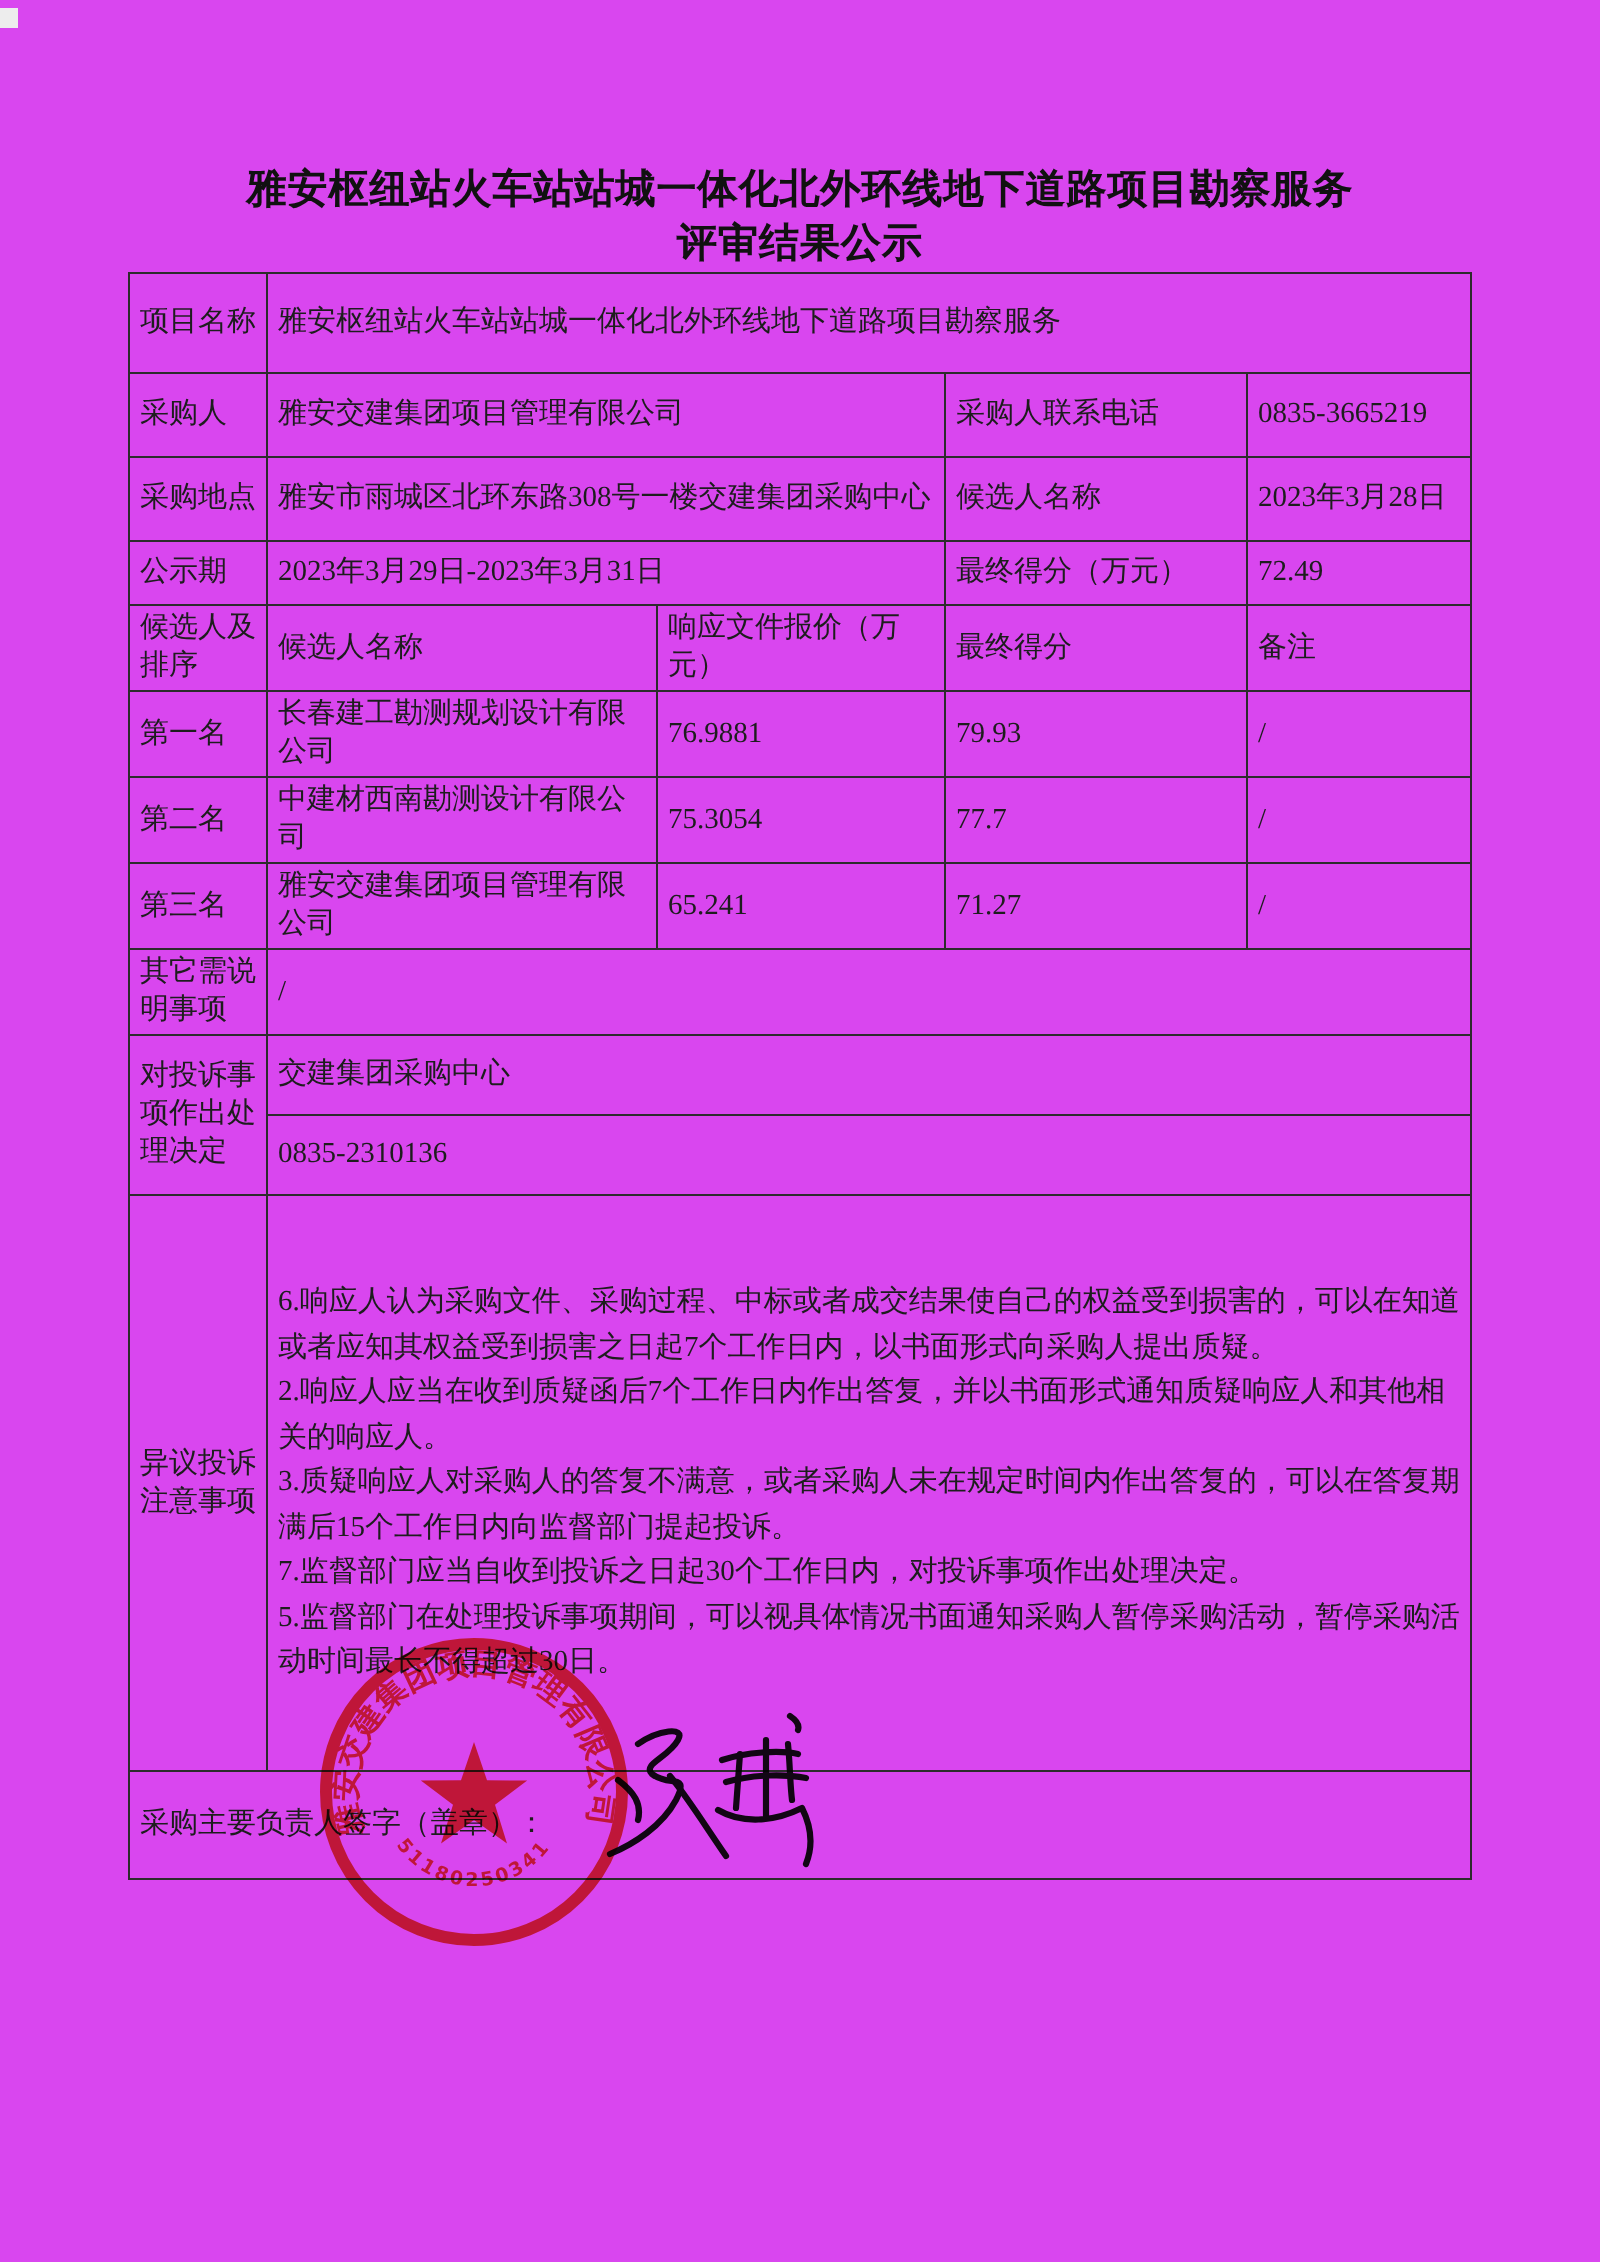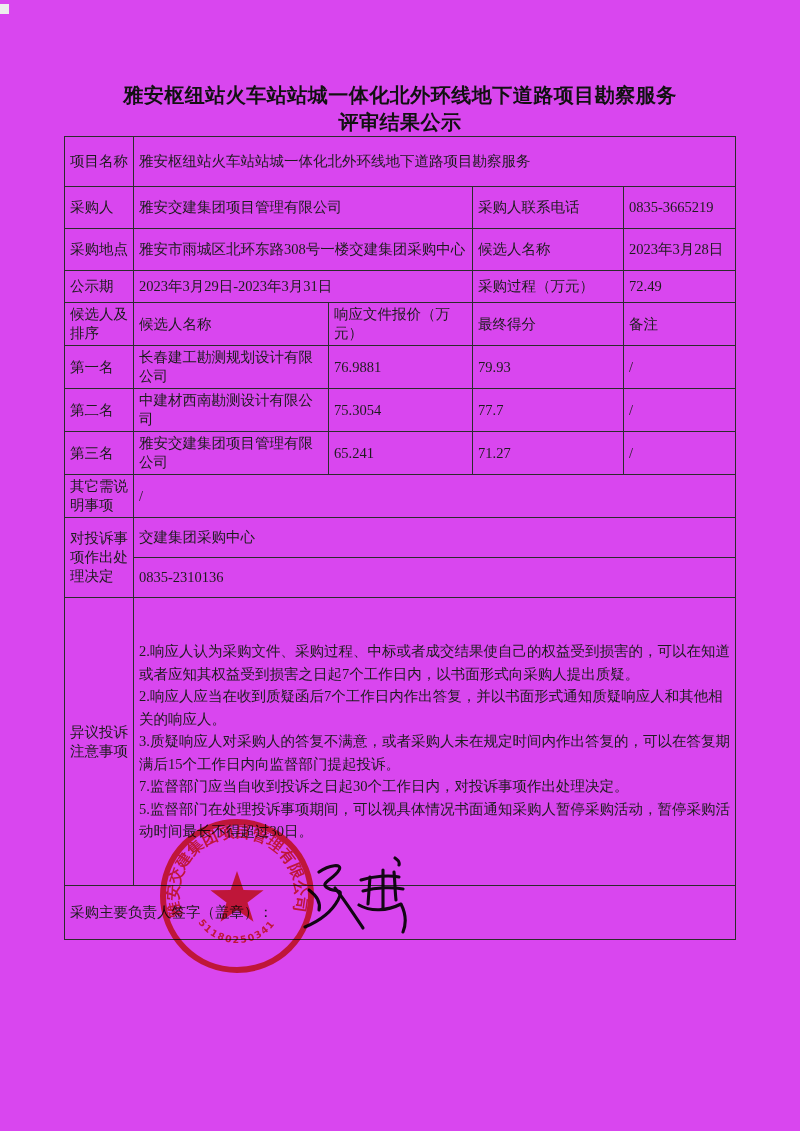--- a/index.html
+++ b/index.html
@@ -77,21 +77,21 @@
       </tr>
       <tr style="height:42px">
         <td class="lbl">采购地点</td>
         <td colspan="2" class="val-left">雅安市雨城区北环东路308号一楼交建集团采购中心</td>
         <td class="ctr">候选人名称</td>
         <td class="ctr">2023年3月28日</td>
       </tr>
       <tr style="height:32px">
         <td class="lbl">公示期</td>
         <td colspan="2" class="val-left">2023年3月29日-2023年3月31日</td>
-        <td class="ctr">采购过程（万元）</td>
+        <td class="ctr">最终得分（万元）</td>
         <td class="ctr">72.49</td>
       </tr>
       <tr style="height:42px">
         <td class="lbl">候选人及排序</td>
         <td class="ctr">候选人名称</td>
         <td class="ctr">响应文件报价（万元）</td>
         <td class="ctr">最终得分</td>
         <td class="ctr">备注</td>
       </tr>
       <tr style="height:43px">
@@ -123,21 +123,21 @@
         <td class="lbl" rowspan="2">对投诉事项作出处理决定</td>
         <td colspan="4" class="ctr">交建集团采购中心</td>
       </tr>
       <tr style="height:40px">
         <td colspan="4" class="ctr">0835-2310136</td>
       </tr>
       <tr style="height:288px">
         <td class="lbl">异议投诉注意事项</td>
         <td colspan="4" class="notes-cell">
           <div class="notes-inner">
-            <div>2.响应人认为采购文件、采购过程、中标或者成交结果使自己的权益受到损害的，可以在知道或者应知其权益受到损害之日起7个工作日内，以书面形式向采购人提出质疑。</div>
+            <div>6.响应人认为采购文件、采购过程、中标或者成交结果使自己的权益受到损害的，可以在知道或者应知其权益受到损害之日起7个工作日内，以书面形式向采购人提出质疑。</div>
             <div>2.响应人应当在收到质疑函后7个工作日内作出答复，并以书面形式通知质疑响应人和其他相关的响应人。</div>
             <div>3.质疑响应人对采购人的答复不满意，或者采购人未在规定时间内作出答复的，可以在答复期满后15个工作日内向监督部门提起投诉。</div>
             <div>7.监督部门应当自收到投诉之日起30个工作日内，对投诉事项作出处理决定。</div>
             <div>5.监督部门在处理投诉事项期间，可以视具体情况书面通知采购人暂停采购活动，暂停采购活动时间最长不得超过30日。</div>
           </div>
         </td>
       </tr>
       <tr style="height:54px">
         <td colspan="5" class="sign-cell">采购主要负责人签字（盖章）：</td>
       </tr>

